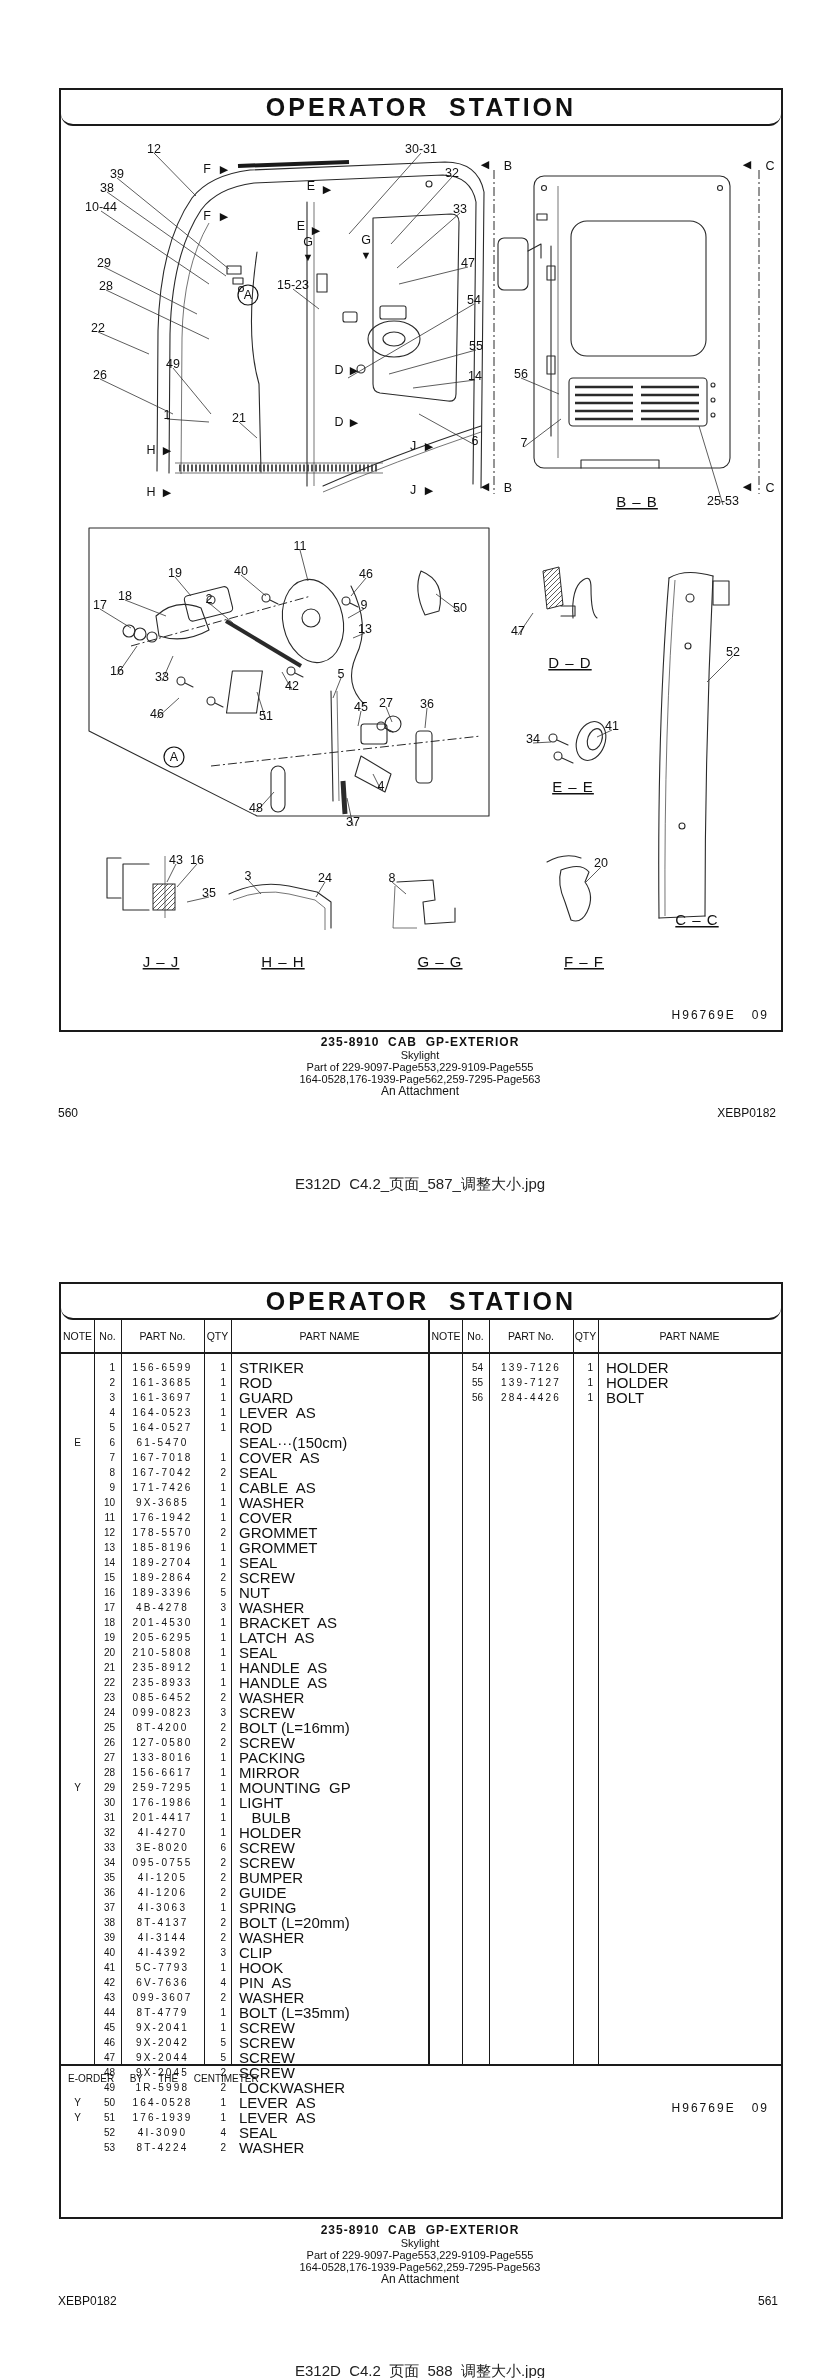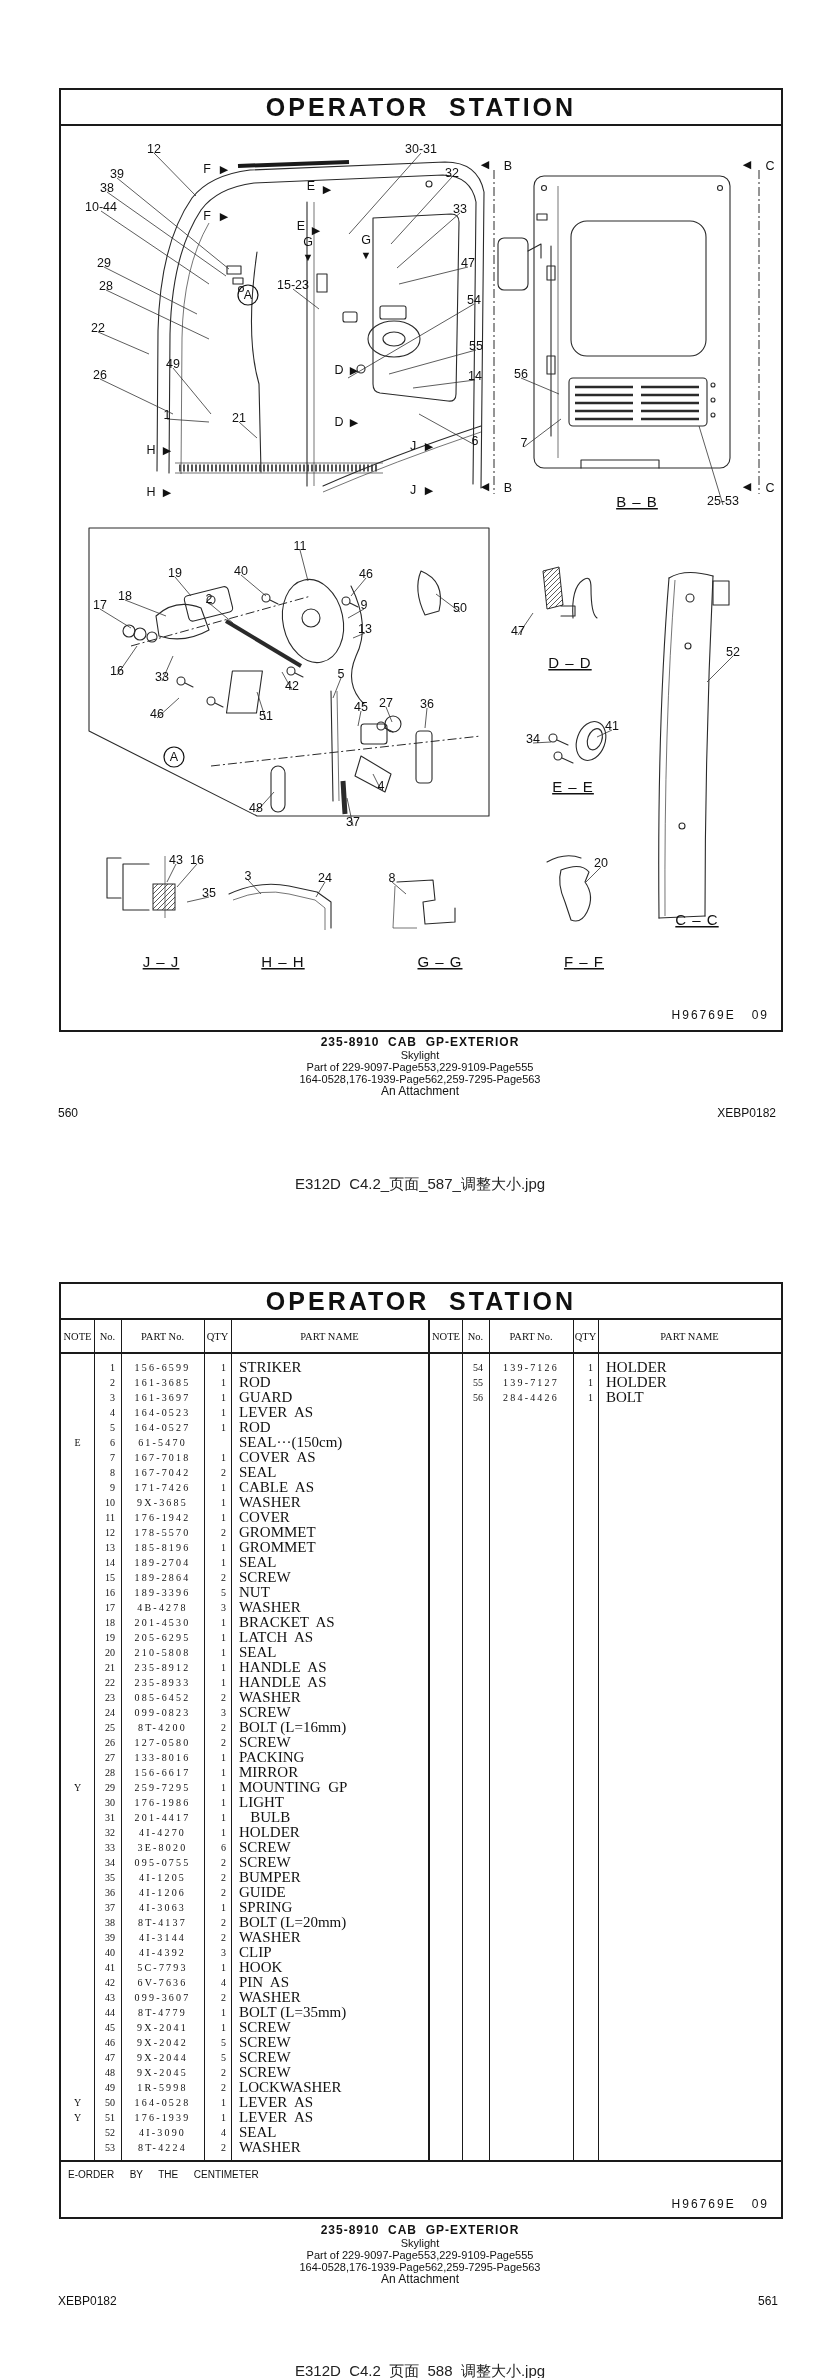--- a/index.html
+++ b/index.html
@@ -1,35 +1,35 @@
 <!DOCTYPE html>
 <html><head>
 <meta charset="utf-8">
 <style>
   html,body{margin:0;padding:0;background:#ffffff;}
   body{width:840px;height:2378px;position:relative;
        font-family:"Liberation Sans","DejaVu Sans",sans-serif;color:#111;}
   .frame{position:absolute;left:59px;width:724px;border:2px solid #1a1a1a;
          box-sizing:border-box;background:#fff;}
   .ptitle{height:34px;line-height:34px;text-align:center;border-bottom:2px solid #1a1a1a;
-          font-size:25px;font-weight:bold;letter-spacing:3px;white-space:pre;}
+          font-size:25px;font-weight:bold;letter-spacing:3px;white-space:pre;border-radius:12px;}
   
   #frame1{top:88px;height:944px;}
   #diagram{display:block;}
   .plate1{position:absolute;right:12px;bottom:8px;font-size:12px;letter-spacing:2px;white-space:pre;}
   
   .tblock{position:absolute;left:0;width:840px;text-align:center;line-height:1.1;}
   .tb-title{font-size:12px;font-weight:bold;letter-spacing:1px;white-space:pre;}
   .tb-sub{font-size:11px;}
   .tb-line{font-size:11px;}
   .pgnum{position:absolute;font-size:12px;}
   .caption{position:absolute;left:0;width:840px;text-align:center;font-size:15px;color:#222;white-space:pre;}
   
   #frame2{top:1282px;height:937px;}
-  .tablewrap{position:relative;height:840px;display:flex;font-family:Liberation Serif, serif;}
+  .tablewrap{position:relative;height:744px;display:flex;}
   .half{position:relative;height:100%;box-sizing:border-box;}
   .half.left{width:369px;border-right:2px solid #1a1a1a;}
   .half.right{width:351px;}
   .thead{display:grid;height:32px;border-bottom:2px solid #1a1a1a;align-items:center;
          font-size:10.5px;text-align:center;}
   .half.left .thead,.half.left .trow{grid-template-columns:33px 27px 83px 27px 1fr;}
   .half.right .thead,.half.right .trow{grid-template-columns:32px 27px 84px 25px 1fr;}
   .tbody{position:relative;padding-top:6px;height:800px;overflow:hidden;}
   .trow{display:grid;height:15px;line-height:15px;font-size:9.5px;}
   .c-note{text-align:center;font-size:10px;}

